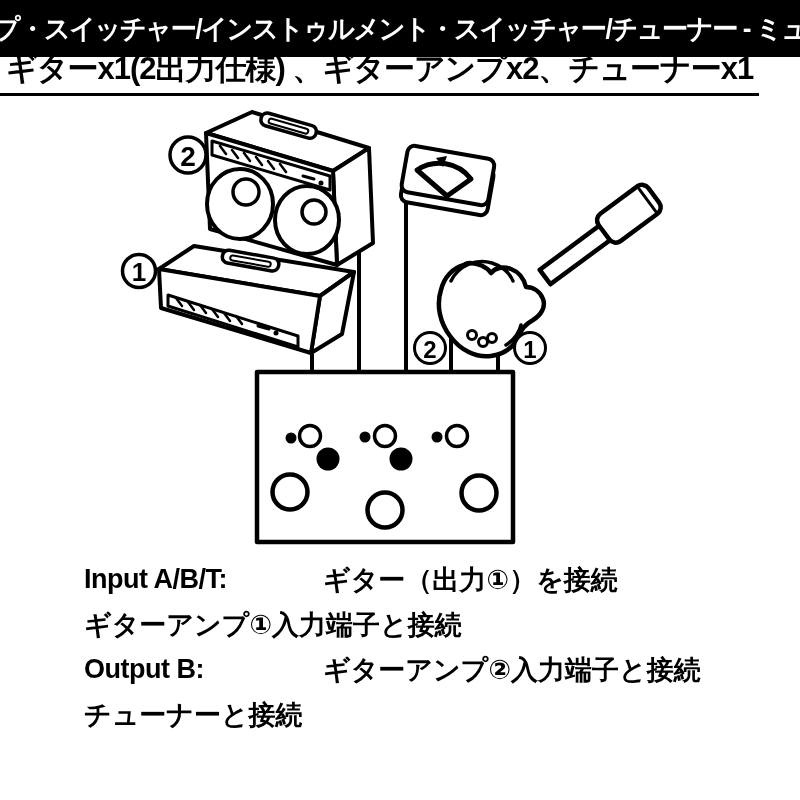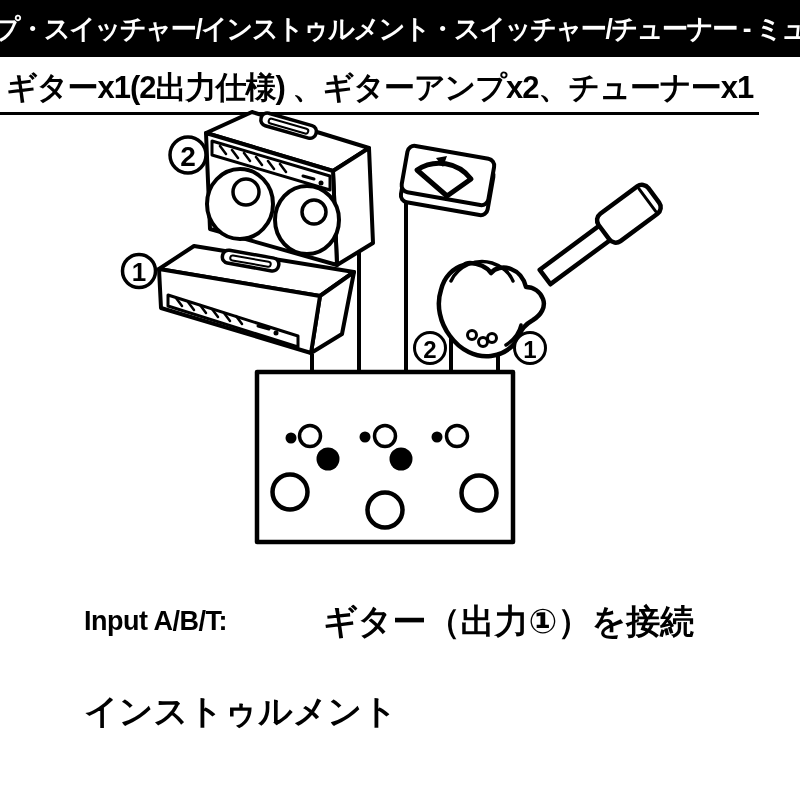--- a/index.html
+++ b/index.html
@@ -2,28 +2,28 @@
 <html><head>
 <meta charset="utf-8">
 <style>
   html,body{margin:0;padding:0;background:#ffffff;}
   .page{position:relative;width:800px;height:800px;background:#fff;overflow:hidden;
         font-family:"Liberation Sans","DejaVu Sans",sans-serif;color:#000;}
   .banner{position:absolute;top:0;left:0;width:800px;height:57px;background:#000;
           display:flex;align-items:center;justify-content:center;}
   .banner span{color:#fff;font-weight:bold;font-size:27px;letter-spacing:-1.5px;
                white-space:nowrap;transform:scaleX(0.97);}
-  .subtitle-wrap{position:absolute;top:63px;left:0;width:699px;text-align:center;}
+  .subtitle-wrap{position:absolute;top:44px;left:0;width:699px;text-align:center;}
   .subtitle-wrap span{display:inline-block;font-size:31px;font-weight:bold;letter-spacing:-1px;
                white-space:nowrap;border-bottom:3.5px solid #000;padding:4px 6px 3px 6px;}
   .diagram{position:absolute;top:100px;left:0;width:800px;height:460px;}
-  .connections{position:absolute;top:557px;left:84px;width:710px;margin-top:42px;}
+  .connections{position:absolute;top:557px;left:84px;width:710px;}
   .conn-row{height:45px;display:flex;align-items:center;}
   .conn-label{width:239px;flex:0 0 239px;font-size:27px;font-weight:bold;letter-spacing:-0.5px;white-space:nowrap;}
-  .conn-desc{font-size:34px;font-weight:bold;letter-spacing:0;white-space:nowrap;}
+  .conn-desc{font-size:27px;font-weight:bold;letter-spacing:0;white-space:nowrap;}
   text.badge-num{font-weight:bold;}
 </style>
 </head>
 <body>
 
 <div class="page">
 
   <header class="banner">
     <span>アンプ・スイッチャー/インストゥルメント・スイッチャー/チューナー - ミュート</span>
   </header>
@@ -134,19 +134,24 @@
       <text class="badge-num" x="530" y="349" font-size="24" text-anchor="middle" dominant-baseline="central" fill="#000">1</text>
     </g>
   </svg>
 
   <div class="connections">
     <div class="conn-row">
       <span class="conn-label">Input A/B/T:</span>
       <span class="conn-desc">ギター（出力①）を接続</span>
     </div>
     <div class="conn-row">
+      <span class="conn-desc">ギターアンプ①入力端子と接続</span>
     </div>
     <div class="conn-row">
-      <span class="conn-desc">インストゥルメント</span>
+      <span class="conn-label">Output B:</span>
+      <span class="conn-desc">ギターアンプ②入力端子と接続</span>
+    </div>
+    <div class="conn-row">
+      <span class="conn-desc">チューナーと接続</span>
     </div>
   </div>
 
 </div>
 
 </body></html>

